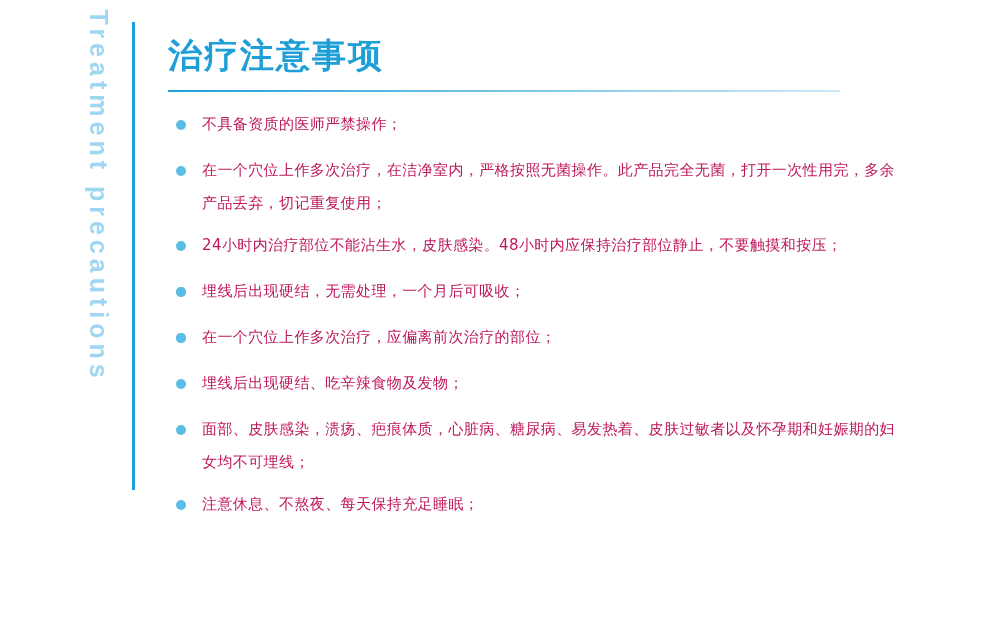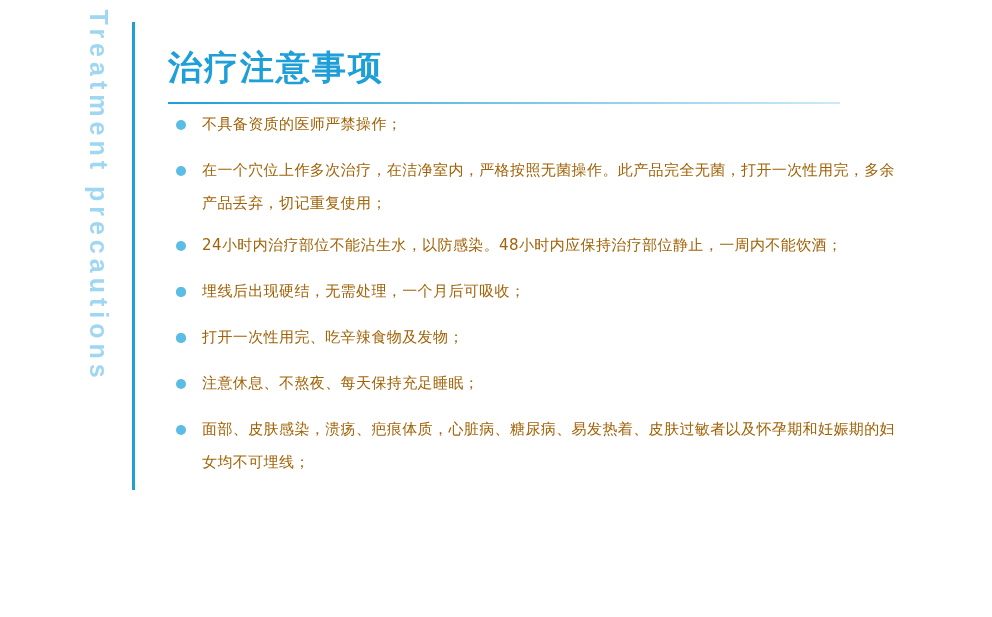--- a/index.html
+++ b/index.html
@@ -49,21 +49,21 @@
     top: 22px;
     width: 3px;
     height: 468px;
     background: #1f9fd8;
   }
 
   
   .title-block {
     position: absolute;
     left: 168px;
-    top: 44px;
+    top: 32px;
     width: 700px;
   }
   .title {
     font-family: "Liberation Sans", "DejaVu Sans", sans-serif;
     font-size: 34px;
     font-weight: bold;
     color: #1f9fd8;
     letter-spacing: 2px;
     line-height: 46px;
     margin: 0;
@@ -81,21 +81,21 @@
     left: 168px;
     top: 108px;
     width: 740px;
   }
   .list-item {
     position: relative;
     padding-left: 34px;
     margin-bottom: 13px;
     font-size: 15px;
     line-height: 33px;
-    color: #a16207;
+    color: #be185d;
     font-family: "DejaVu Sans", "Liberation Sans", sans-serif;
     letter-spacing: 0.4px;
   }
   .bullet {
     position: absolute;
     left: 8px;
     top: 12px;
     width: 10px;
     height: 10px;
     border-radius: 50%;
@@ -124,40 +124,44 @@
     <div class="list-item">
       <span class="bullet"></span>
       <span>不具备资质的医师严禁操作；</span>
     </div>
     <div class="list-item two-line">
       <span class="bullet"></span>
       <span>在一个穴位上作多次治疗，在洁净室内，严格按照无菌操作。此产品完全无菌，打开一次性用完，多余产品丢弃，切记重复使用；</span>
     </div>
     <div class="list-item">
       <span class="bullet"></span>
-      <span>24小时内治疗部位不能沾生水，以防感染。48小时内应保持治疗部位静止，一周内不能饮酒；</span>
+      <span>24小时内治疗部位不能沾生水，皮肤感染。48小时内应保持治疗部位静止，不要触摸和按压；</span>
     </div>
     <div class="list-item">
       <span class="bullet"></span>
     </div>
     <div class="list-item">
       <span class="bullet"></span>
       <span>埋线后出现硬结，无需处理，一个月后可吸收；</span>
     </div>
     <div class="list-item">
       <span class="bullet"></span>
     </div>
     <div class="list-item">
       <span class="bullet"></span>
-      <span>打开一次性用完、吃辛辣食物及发物；</span>
+      <span>在一个穴位上作多次治疗，应偏离前次治疗的部位；</span>
+    </div>
+    <div class="list-item">
+      <span class="bullet"></span>
+      <span>埋线后出现硬结、吃辛辣食物及发物；</span>
+    </div>
+    <div class="list-item two-line">
+      <span class="bullet"></span>
+      <span>面部、皮肤感染，溃疡、疤痕体质，心脏病、糖尿病、易发热着、皮肤过敏者以及怀孕期和妊娠期的妇女均不可埋线；</span>
     </div>
     <div class="list-item">
       <span class="bullet"></span>
       <span>注意休息、不熬夜、每天保持充足睡眠；</span>
-    </div>
-    <div class="list-item two-line">
-      <span class="bullet"></span>
-      <span>面部、皮肤感染，溃疡、疤痕体质，心脏病、糖尿病、易发热着、皮肤过敏者以及怀孕期和妊娠期的妇女均不可埋线；</span>
     </div>
 
   </div>
 
 </div>
 
 </body></html>

